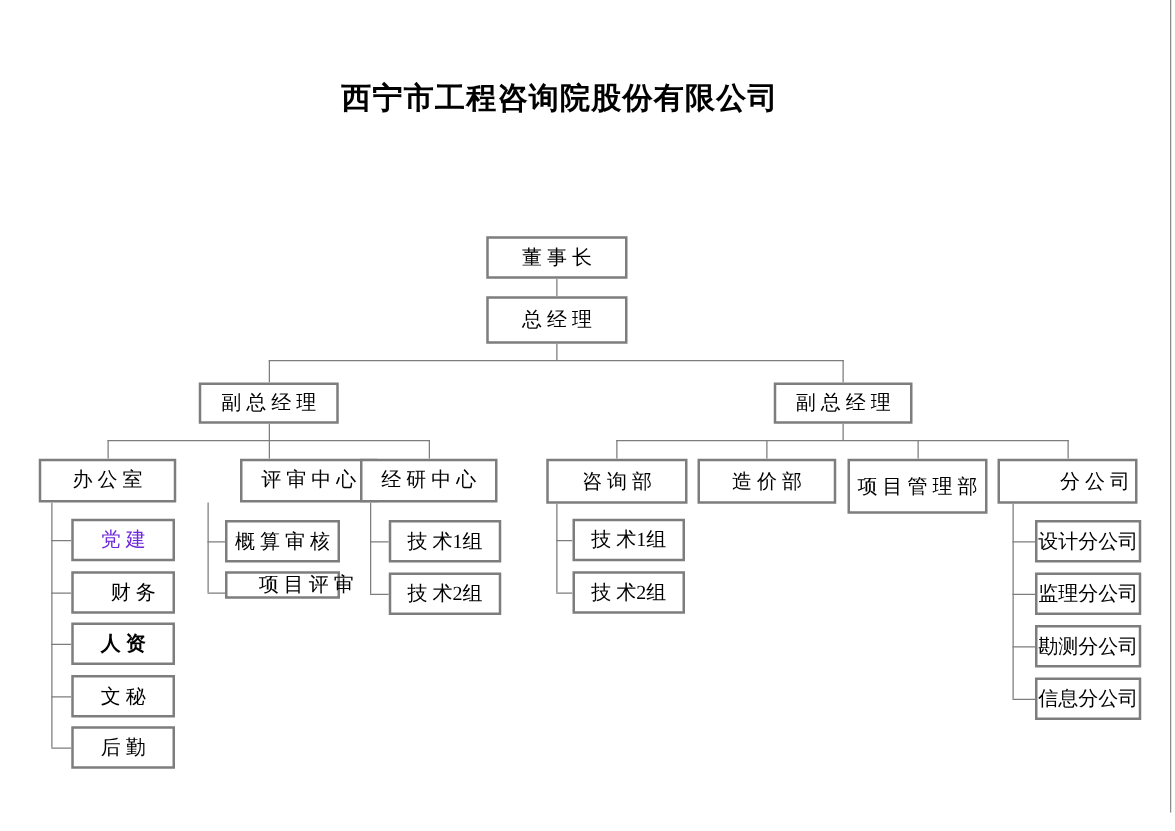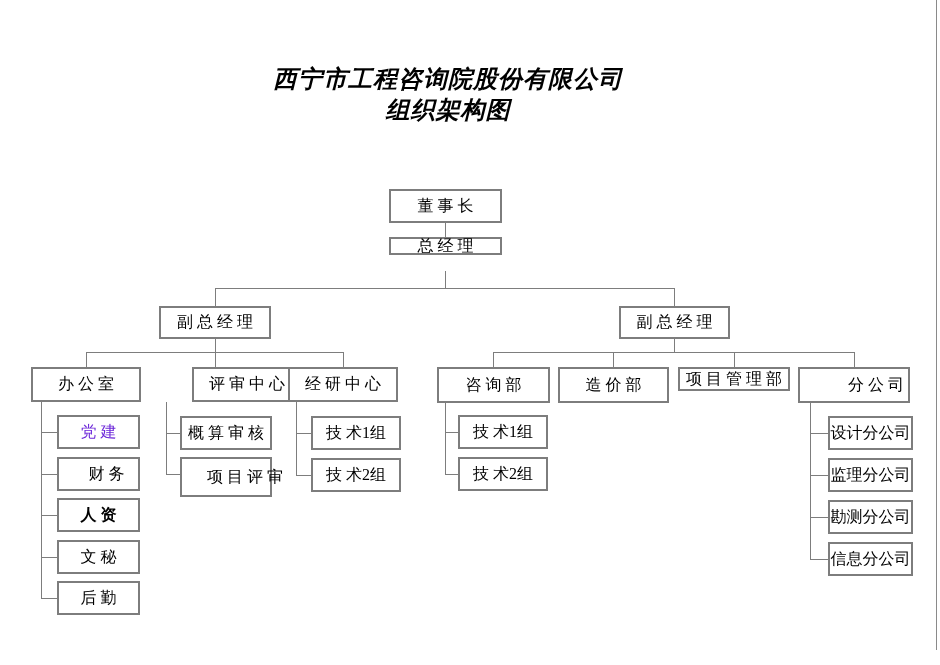--- a/index.html
+++ b/index.html
@@ -13,21 +13,20 @@
   }
   .title{
     position:absolute;
     left:258px;top:64px;width:380px;
     text-align:center;
     font-weight:bold;
     font-size:24px;
     line-height:31px;
     letter-spacing:1px;
     white-space:nowrap;
-    font-style:italic;
   }
   .node{
     position:absolute;
     box-sizing:border-box;
     background:#ffffff;
     border:2px solid #1d4ed8;
     display:flex;
     align-items:center;
     justify-content:center;
     font-size:16px;
@@ -43,21 +42,20 @@
     left:936px;top:0;width:1px;height:650px;
     background:#8a8a8a;
   }
 </style>
 </head>
 <body>
 
 <div id="canvas">
   <div class="title">
     <div>西宁市工程咨询院股份有限公司</div>
-    <div>组织架构图</div>
   </div>
   <div id="lines-layer">
       <div class="line" style="left: 445px; top: 223px; width: 1px; height: 14px; background: rgb(125, 125, 125);"></div>
       <div class="line" style="left: 445px; top: 271px; width: 1px; height: 17px; background: rgb(125, 125, 125);"></div>
       <div class="line" style="left: 215px; top: 288px; width: 460px; height: 1px; background: rgb(125, 125, 125);"></div>
       <div class="line" style="left: 215px; top: 288px; width: 1px; height: 18px; background: rgb(125, 125, 125);"></div>
       <div class="line" style="left: 674px; top: 288px; width: 1px; height: 18px; background: rgb(125, 125, 125);"></div>
       <div class="line" style="left: 215px; top: 339px; width: 1px; height: 13px; background: rgb(125, 125, 125);"></div>
       <div class="line" style="left: 86px; top: 352px; width: 258px; height: 1px; background: rgb(125, 125, 125);"></div>
       <div class="line" style="left: 86px; top: 352px; width: 1px; height: 15px; background: rgb(125, 125, 125);"></div>
@@ -85,37 +83,37 @@
       <div class="line" style="left: 445px; top: 432px; width: 13px; height: 1px; background: rgb(125, 125, 125);"></div>
       <div class="line" style="left: 445px; top: 474px; width: 13px; height: 1px; background: rgb(125, 125, 125);"></div>
       <div class="line" style="left: 810px; top: 403px; width: 1px; height: 156px; background: rgb(125, 125, 125);"></div>
       <div class="line" style="left: 810px; top: 433px; width: 18px; height: 1px; background: rgb(125, 125, 125);"></div>
       <div class="line" style="left: 810px; top: 475px; width: 18px; height: 1px; background: rgb(125, 125, 125);"></div>
       <div class="line" style="left: 810px; top: 517px; width: 18px; height: 1px; background: rgb(125, 125, 125);"></div>
       <div class="line" style="left: 810px; top: 559px; width: 18px; height: 1px; background: rgb(125, 125, 125);"></div>
     </div>
   <div id="nodes-layer">
       <div class="node" style="left: 389px; top: 189px; width: 113px; height: 34px; border-color: rgb(125, 125, 125); color: rgb(0, 0, 0);">董 事 长</div>
-      <div class="node" style="left: 389px; top: 237px; width: 113px; height: 18px; border-color: rgb(125, 125, 125); color: rgb(0, 0, 0);">总 经 理</div>
+      <div class="node" style="left: 389px; top: 237px; width: 113px; height: 38px; border-color: rgb(125, 125, 125); color: rgb(0, 0, 0);">总 经 理</div>
       <div class="node" style="left: 159px; top: 306px; width: 112px; height: 33px; border-color: rgb(125, 125, 125); color: rgb(0, 0, 0);">副 总 经 理</div>
       <div class="node" style="left: 619px; top: 306px; width: 111px; height: 33px; border-color: rgb(125, 125, 125); color: rgb(0, 0, 0);">副 总 经 理</div>
       <div class="node" style="left: 31px; top: 367px; width: 110px; height: 35px; border-color: rgb(125, 125, 125); color: rgb(0, 0, 0);">办 公 室</div>
       <div class="node" style="left: 160px; top: 367px; width: 110px; height: 35px; border-color: rgb(125, 125, 125); color: rgb(0, 0, 0); margin-left: 32px;">评 审 中 心</div>
       <div class="node" style="left: 288px; top: 367px; width: 110px; height: 35px; border-color: rgb(125, 125, 125); color: rgb(0, 0, 0);">经 研 中 心</div>
       <div class="node" style="left: 437px; top: 367px; width: 113px; height: 36px; border-color: rgb(125, 125, 125); color: rgb(0, 0, 0);">咨 询 部</div>
       <div class="node" style="left: 558px; top: 367px; width: 111px; height: 36px; border-color: rgb(125, 125, 125); color: rgb(0, 0, 0);">造 价 部</div>
-      <div class="node" style="left: 678px; top: 367px; width: 112px; height: 24px; border-color: rgb(125, 125, 125); color: rgb(0, 0, 0);">项 目 管 理 部</div>
+      <div class="node" style="left: 678px; top: 367px; width: 112px; height: 44px; border-color: rgb(125, 125, 125); color: rgb(0, 0, 0);">项 目 管 理 部</div>
       <div class="node" style="left: 798px; top: 367px; width: 112px; height: 36px; border-color: rgb(125, 125, 125); color: rgb(0, 0, 0); padding-left: 44px;">分 公 司</div>
       <div class="node" style="left: 57px; top: 415px; width: 83px; height: 34px; border-color: rgb(125, 125, 125); color: #6d28d9;">党 建</div>
       <div class="node" style="left: 57px; top: 457px; width: 83px; height: 34px; border-color: rgb(125, 125, 125); color: rgb(0, 0, 0); padding-left: 16px;">财 务</div>
       <div class="node" style="left: 57px; top: 498px; width: 83px; height: 34px; border-color: rgb(125, 125, 125); color: rgb(0, 0, 0); font-weight: bold;">人 资</div>
       <div class="node" style="left: 57px; top: 540px; width: 83px; height: 34px; border-color: rgb(125, 125, 125); color: rgb(0, 0, 0);">文 秘</div>
       <div class="node" style="left: 57px; top: 581px; width: 83px; height: 34px; border-color: rgb(125, 125, 125); color: rgb(0, 0, 0);">后 勤</div>
       <div class="node" style="left: 180px; top: 416px; width: 92px; height: 34px; border-color: rgb(125, 125, 125); color: rgb(0, 0, 0);">概 算 审 核</div>
-      <div class="node" style="left: 180px; top: 457px; width: 92px; height: 40px; border-color: rgb(125, 125, 125); color: rgb(0, 0, 0); padding-left: 38px;">项 目 评 审</div>
+      <div class="node" style="left: 180px; top: 457px; width: 92px; height: 22px; border-color: rgb(125, 125, 125); color: rgb(0, 0, 0); padding-left: 38px;">项 目 评 审</div>
       <div class="node" style="left: 311px; top: 416px; width: 90px; height: 34px; border-color: rgb(125, 125, 125); color: rgb(0, 0, 0);">技 术1组</div>
       <div class="node" style="left: 311px; top: 458px; width: 90px; height: 34px; border-color: rgb(125, 125, 125); color: rgb(0, 0, 0);">技 术2组</div>
       <div class="node" style="left: 458px; top: 415px; width: 90px; height: 34px; border-color: rgb(125, 125, 125); color: rgb(0, 0, 0);">技 术1组</div>
       <div class="node" style="left: 458px; top: 457px; width: 90px; height: 34px; border-color: rgb(125, 125, 125); color: rgb(0, 0, 0);">技 术2组</div>
       <div class="node" style="left: 828px; top: 416px; width: 85px; height: 34px; border-color: rgb(125, 125, 125); color: rgb(0, 0, 0);">设计分公司</div>
       <div class="node" style="left: 828px; top: 458px; width: 85px; height: 34px; border-color: rgb(125, 125, 125); color: rgb(0, 0, 0);">监理分公司</div>
       <div class="node" style="left: 828px; top: 500px; width: 85px; height: 34px; border-color: rgb(125, 125, 125); color: rgb(0, 0, 0);">勘测分公司</div>
       <div class="node" style="left: 828px; top: 542px; width: 85px; height: 34px; border-color: rgb(125, 125, 125); color: rgb(0, 0, 0);">信息分公司</div>
     </div>
   <div class="page-border"></div>

